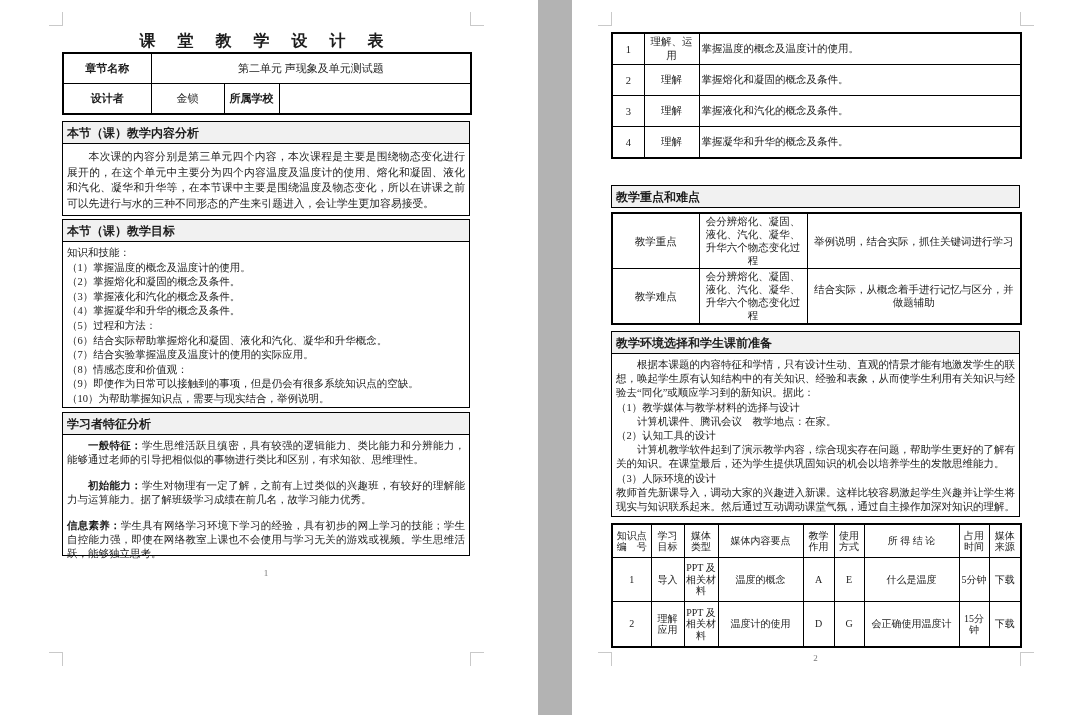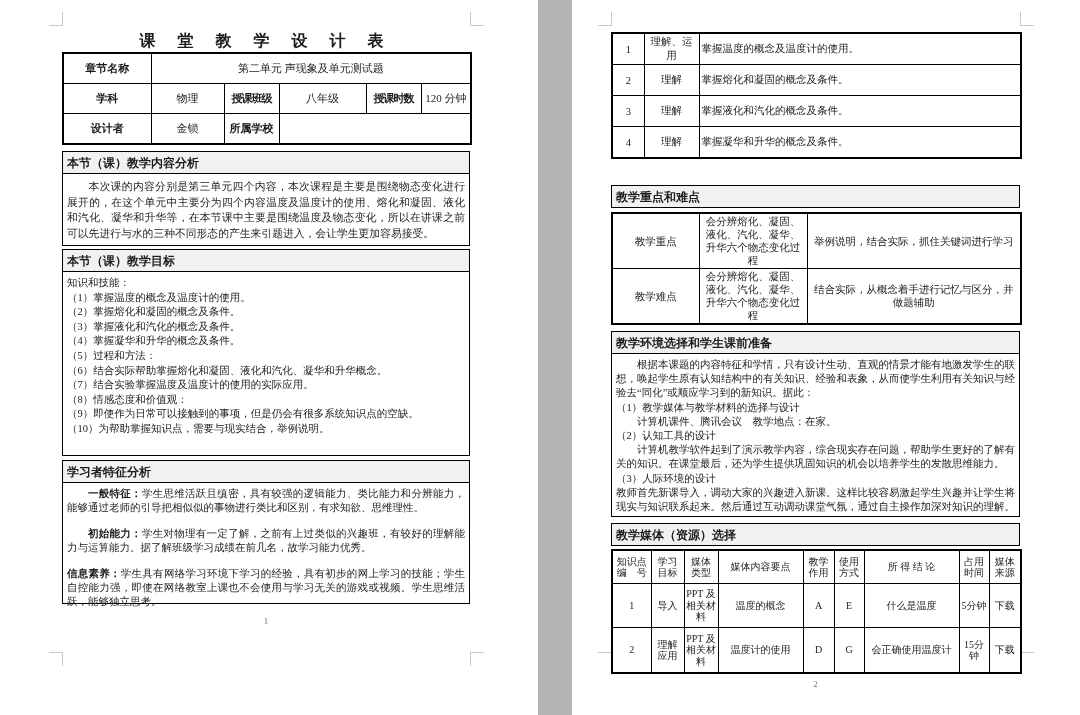--- a/index.html
+++ b/index.html
@@ -45,21 +45,21 @@
   .just{text-align:justify;}
 
   
   .info-tbl{margin-top:0;font-size:11px;}
   .info-tbl td{height:27px;text-align:center;}
   .squeeze{letter-spacing:-1px;}
 
   .secA{margin-top:6px;}
   .bodyA{padding:5px 4px 4px 4px;font-size:10.8px;line-height:15.5px;height:62px;text-indent:2em;}
   .secB{margin-top:3px;}
-  .bodyB{padding:4px 4px 18px 4px;font-size:10.5px;line-height:14.6px;height:161px;}
+  .bodyB{padding:4px 4px 0 4px;font-size:10.5px;line-height:14.6px;height:161px;}
   .secC{margin-top:4px;}
   .bodyC{padding:4px 4px 2px 4px;font-size:10.5px;line-height:14px;height:114px;}
   .bodyC p{margin:0 0 12px 0;}
   .bodyC p.ind{text-indent:2em;}
   .secD{margin-top:3px;}
   .kg-tbl{font-size:11px;}
   .kg-tbl td{height:38px;text-align:center;}
   .pagenum{margin-top:12px;text-align:center;font-size:9px;color:#777;}
 
   
@@ -100,28 +100,20 @@
           <col style="width:87px">
           <col style="width:55px">
           <col style="width:50px">
         </colgroup>
       <tbody>
           <tr>
         <td class="b">章节名称</td>
         <td colspan="5">第二单元 声现象及单元测试题</td>
       </tr>
       <tr>
-        <td class="b">学科</td>
-        <td>物理</td>
-        <td class="b squeeze">授课班级</td>
-        <td>八年级</td>
-        <td class="b squeeze">授课时数</td>
-        <td>120 分钟</td>
-      </tr>
-      <tr>
         <td class="b">设计者</td>
         <td>金锁</td>
         <td class="b">所属学校</td>
         <td colspan="3"></td>
       </tr>
     </tbody>
       </table>
 
     <div class="secA">
       <div class="sec-h">本节（课）教学内容分析</div>
@@ -222,21 +214,20 @@
       <div class="sec-b bodyF pre just">　　根据本课题的内容特征和学情，只有设计生动、直观的情景才能有地激发学生的联想，唤起学生原有认知结构中的有关知识、经验和表象，从而使学生利用有关知识与经验去“同化”或顺应学习到的新知识。据此：
 （1）教学媒体与教学材料的选择与设计
 　　计算机课件、腾讯会议　教学地点：在家。
 （2）认知工具的设计
 　　计算机教学软件起到了演示教学内容，综合现实存在问题，帮助学生更好的了解有关的知识。在课堂最后，还为学生提供巩固知识的机会以培养学生的发散思维能力。
 （3）人际环境的设计
 教师首先新课导入，调动大家的兴趣进入新课。这样比较容易激起学生兴趣并让学生将现实与知识联系起来。然后通过互动调动课堂气氛，通过自主操作加深对知识的理解。</div>
     </div>
 
     <div class="secG">
-      <div class="sec-h">教学媒体（资源）选择</div>
       <table class="media-tbl outer2">
         <colgroup>
             <col style="width:39px">
             <col style="width:33px">
             <col style="width:34px">
             <col style="width:85px">
             <col style="width:31px">
             <col style="width:30px">
             <col style="width:95px">
             <col style="width:30px">

